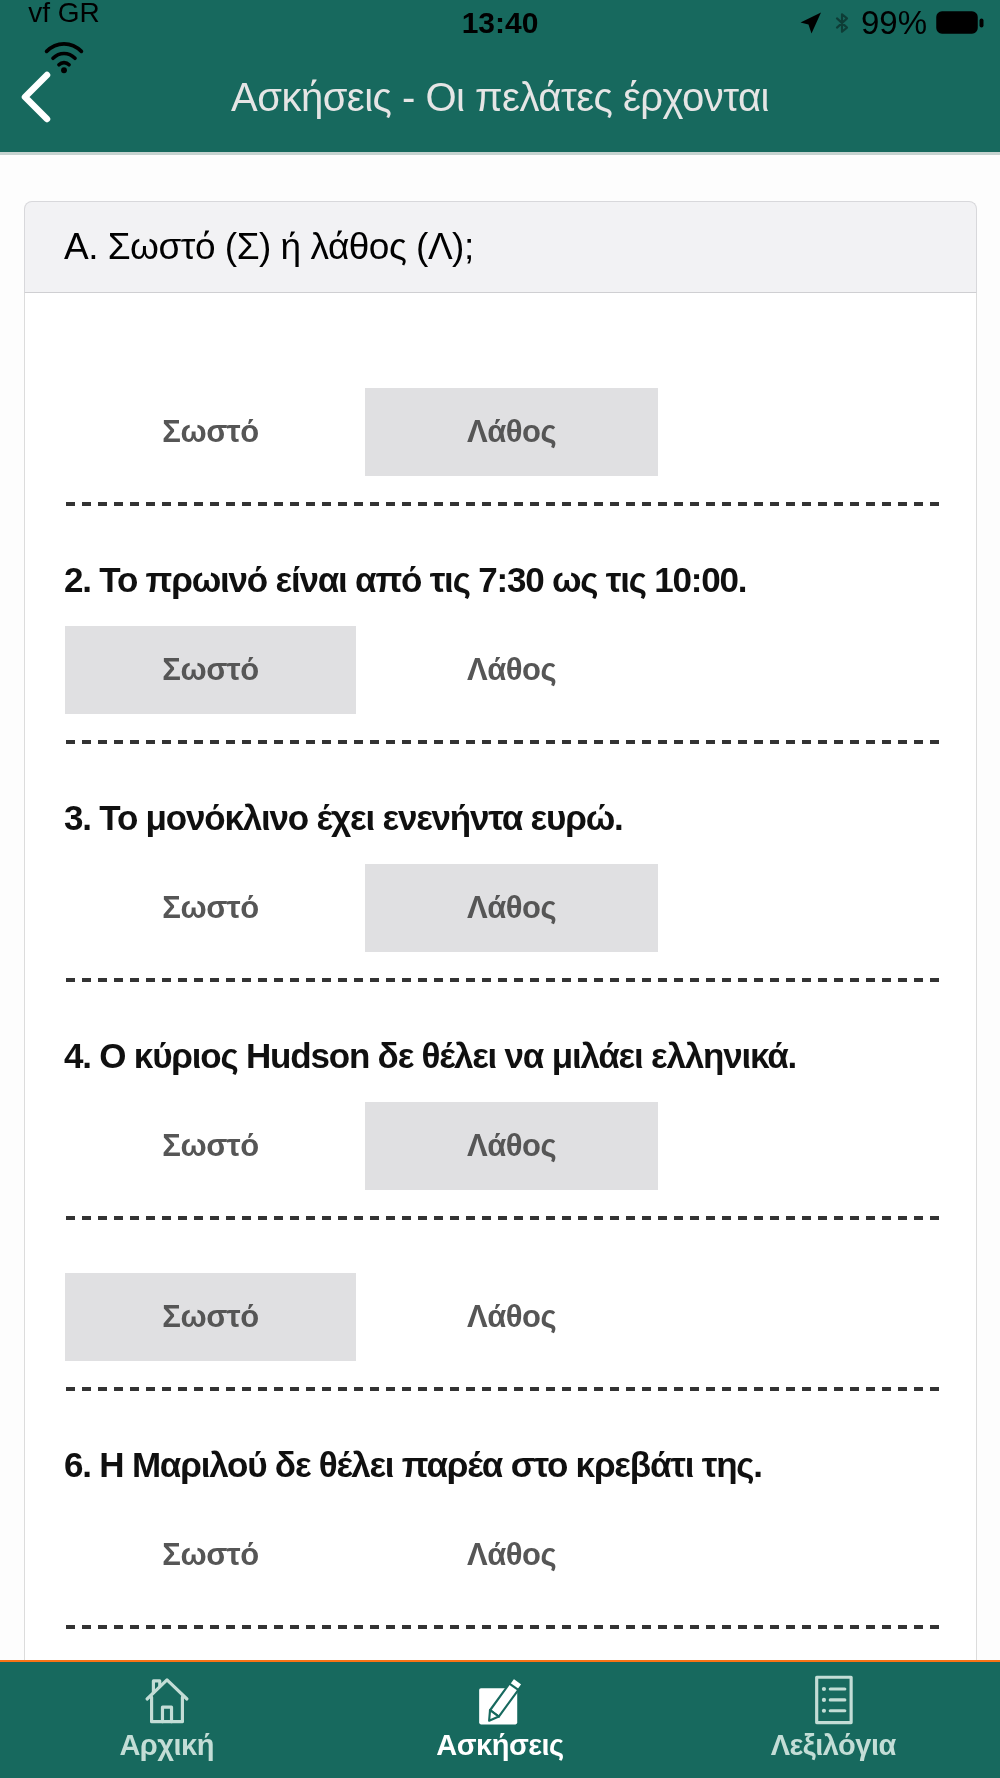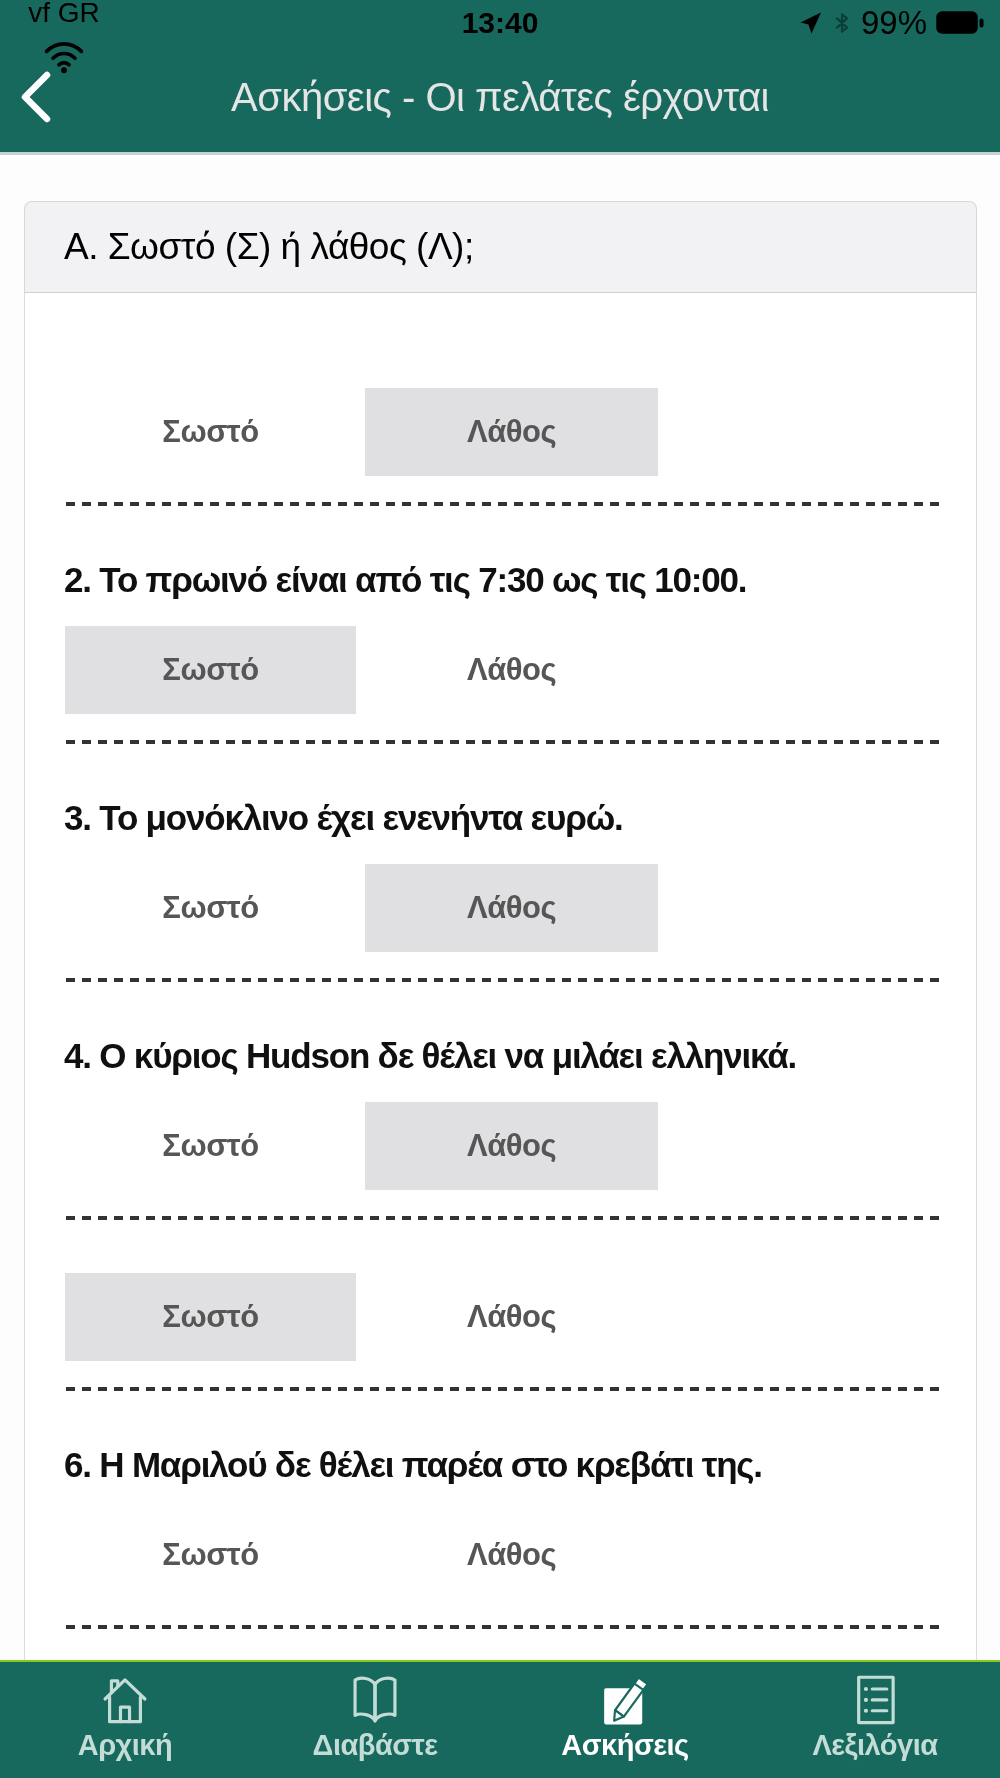--- a/index.html
+++ b/index.html
@@ -57,21 +57,21 @@
   }
   .opt.opt-wrong{width:293px;}
   .opt.selected{background:#e0e0e2;}
   .q-sep{
     height:4px;width:875px;margin-left:41px;margin-bottom:53px;
     background:repeating-linear-gradient(90deg,#333 0 9px,transparent 9px 16px);
   }
   
   .tabbar{
     position:absolute;bottom:0;left:0;right:0;height:116px;background:#17695e;
-    border-top:2px solid #84cc16;display:flex;z-index:20;box-sizing:content-box;
+    border-top:2px solid #f97316;display:flex;z-index:20;box-sizing:content-box;
   }
   .tab{
     flex:1;display:flex;flex-direction:column;align-items:center;
     padding-top:8px;cursor:pointer;
   }
   .tab svg{height:58px;width:58px;}
   .tab .tab-label{font-size:29px;font-weight:700;color:#c3ddd6;margin-top:1px;letter-spacing:-0.5px;}
   .tab.active .tab-label{color:#ffffff;}
   .icon-stroke{stroke:#c3ddd6;stroke-width:3.5;fill:none;stroke-linecap:round;stroke-linejoin:round;}
   .icon-fill{fill:#c3ddd6;}
@@ -207,27 +207,20 @@
 
 <div class="tabbar">
   <div class="tab">
     <svg viewBox="0 0 64 64">
       <path class="icon-stroke" d="M10 32 L32 11 L54 32"></path>
       <path class="icon-stroke" d="M17 25 V12 H24 V18"></path>
       <path class="icon-stroke" d="M15 30 V57 H49 V30"></path>
       <path class="icon-stroke" d="M27 57 V41 H37 V57"></path>
     </svg>
     <span class="tab-label">Αρχική</span>
-  </div>
-  <div class="tab">
-    <svg viewBox="0 0 64 64">
-      <path class="icon-stroke" d="M32 16 C28 9 16 7 10 11 L10 50 C16 47 28 49 32 56 Z"></path>
-      <path class="icon-stroke" d="M32 16 C36 9 48 7 54 11 L54 50 C48 47 36 49 32 56 Z"></path>
-    </svg>
-    <span class="tab-label">Διαβάστε</span>
   </div>
   <div class="tab active">
     <svg viewBox="0 0 64 64">
       <rect x="9" y="20" width="42" height="40" rx="2" fill="#ffffff"></rect>
       <polygon points="21,44.4 30.7,51.4 56.9,15.5 47.1,8.5" fill="#ffffff" stroke="#17695e" stroke-width="2.4" stroke-linejoin="round"></polygon>
       <polygon points="20,56 30.7,51.4 21,44.4" fill="#ffffff" stroke="#17695e" stroke-width="2.4" stroke-linejoin="round"></polygon>
       <line x1="52.2" y1="22" x2="42.4" y2="15" stroke="#17695e" stroke-width="2.4"></line>
     </svg>
     <span class="tab-label">Ασκήσεις</span>
   </div>

